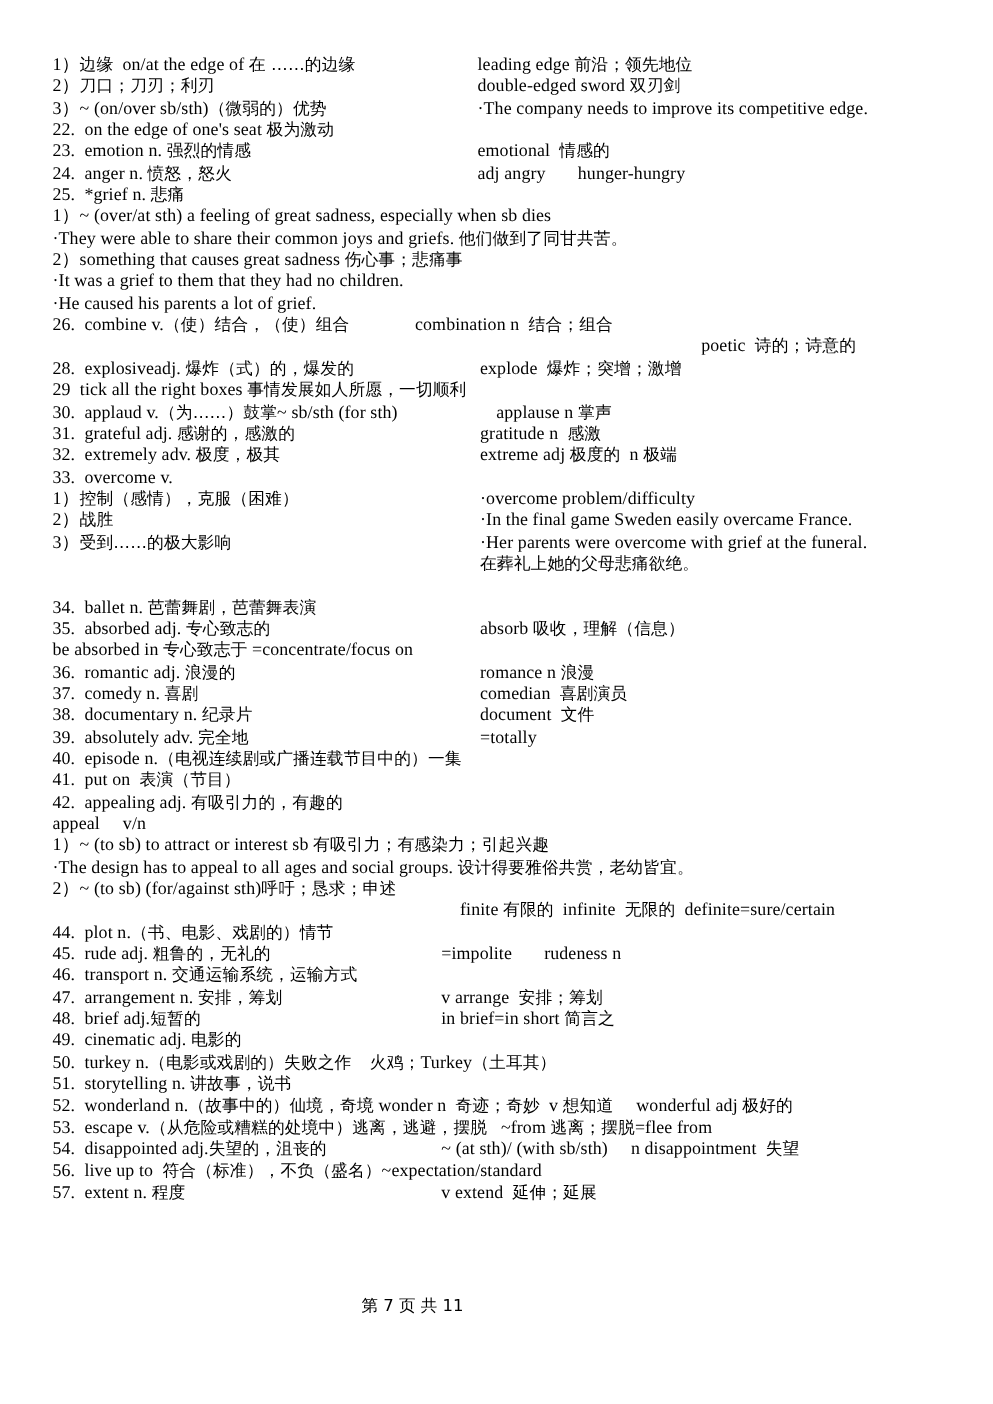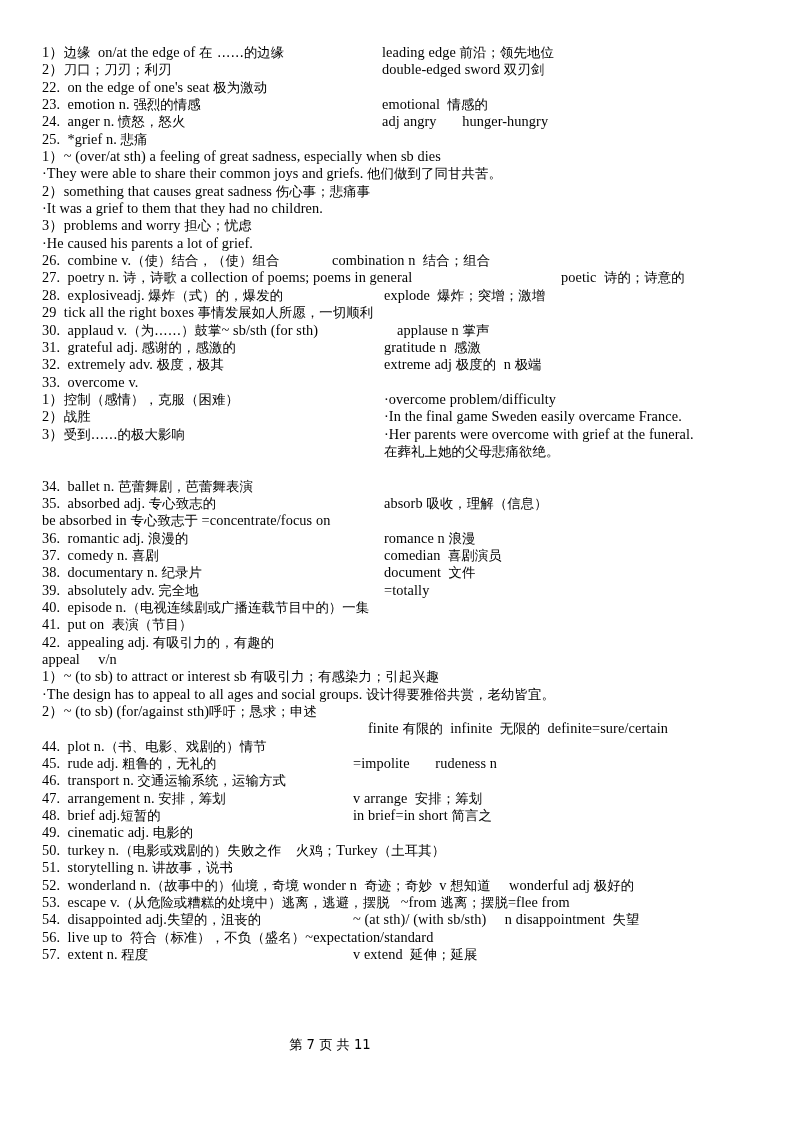--- a/index.html
+++ b/index.html
@@ -74,20 +74,24 @@
   <div class="line">
     <span class="col-l"><span>1）</span><span class="cjk">边缘</span>&nbsp; on/at the edge of <span class="cjk">在 ……的边缘</span></span>
     <span class="col-r2">leading edge <span class="cjk">前沿；领先地位</span></span>
   </div>
 
   <div class="line">
     <span class="col-l"><span>2）</span><span class="cjk">刀口；刀刃；利刃</span></span>
     <span class="col-r2">double-edged sword <span class="cjk">双刃剑</span></span>
   </div>
 
+  <div class="line">
+    <span class="col-l"><span>3）~ (on/over sb/sth)</span><span class="cjk">（微弱的）优势</span></span>
+    <span class="col-r2">·The company needs to improve its competitive edge.</span>
+  </div>
 
   <div class="line">
     <span class="col-l"><span>22.&nbsp; <b>on the edge of one's seat</b> </span><span class="cjk">极为激动</span></span>
   </div>
 
   <div class="line">
     <span class="col-l"><span>23.&nbsp; <b>emotion</b> n. </span><span class="cjk">强烈的情感</span></span>
     <span class="col-r2">emotional &nbsp;<span class="cjk">情感的</span></span>
   </div>
 
@@ -109,35 +113,31 @@
   </div>
 
   <div class="line">
     <span class="col-l">2）something that causes great sadness <span class="cjk">伤心事；悲痛事</span></span>
   </div>
 
   <div class="line">
     <span class="col-l">·It was a grief to them that they had no children.</span>
   </div>
 
-  <div class="line">
-    <span class="col-l">3）problems and worry <span class="cjk">担心；忧虑</span></span>
-  </div>
 
   <div class="line">
     <span class="col-l">·He caused his parents a lot of grief.</span>
   </div>
 
   <div class="line">
     <span class="col-l"><span>26.&nbsp; <b>combine</b> v.</span><span class="cjk">（使）结合，（使）组合</span></span>
     <span class="col-rx">combination n &nbsp;<span class="cjk">结合；组合</span></span>
   </div>
 
   <div class="line">
-    <span class="col-l"><span>27.&nbsp; <b>poetry</b> n. </span><span class="cjk">诗，诗歌</span> a collection of poems; poems in general</span>
     <span style="position:absolute;left:519px;top:0;white-space:nowrap">poetic &nbsp;<span class="cjk">诗的；诗意的</span></span>
   </div>
 
   <div class="line">
     <span class="col-l"><span>28.&nbsp; <b>explosive</b>adj. </span><span class="cjk">爆炸（式）的，爆发的</span></span>
     <span style="position:absolute;left:342px;top:0;white-space:nowrap">explode &nbsp;<span class="cjk">爆炸；突增；激增</span></span>
   </div>
 
   <div class="line">
     <span class="col-l"><span>29&nbsp; <b>tick all the right boxes</b> </span><span class="cjk">事情发展如人所愿，一切顺利</span></span>

